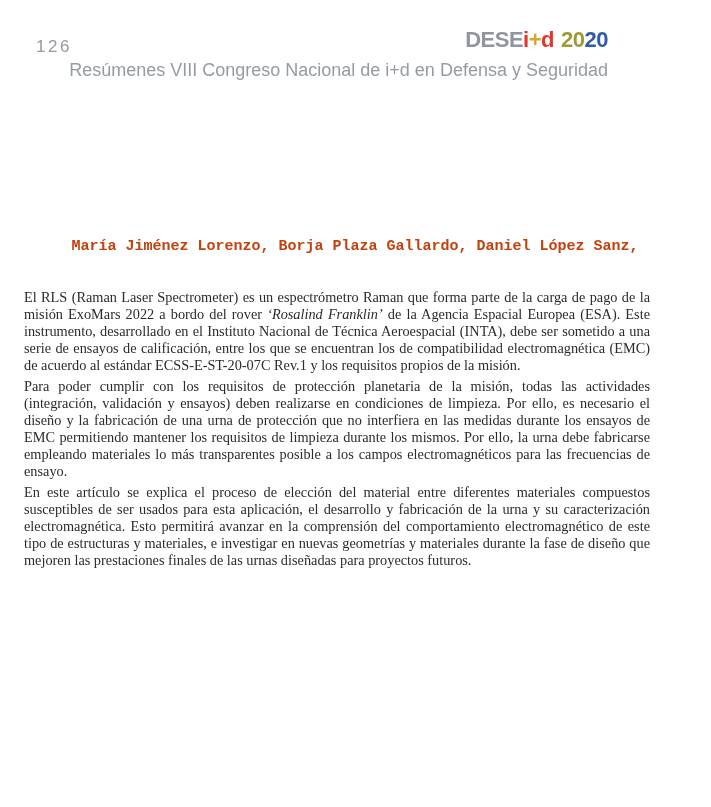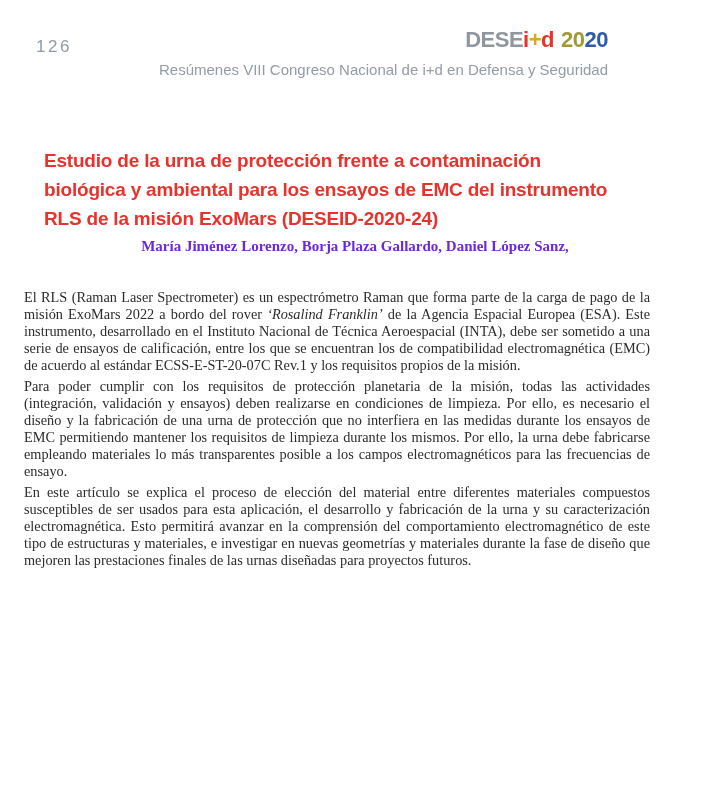--- a/index.html
+++ b/index.html
@@ -36,21 +36,21 @@
     line-height: 26px;
   }
   .logo .seg-gray  { color: #8f96a0; }
   .logo .seg-red   { color: #e8322c; }
   .logo .seg-gold  { color: #d8a52e; }
   .logo .seg-olive { color: #9f9a34; }
   .logo .seg-blue  { color: #2e5ca8; }
   .logo .year { margin-left: 7px; }
   .header-subtitle {
     margin-top: 8px;
-    font-size: 15px;
+    font-size: 18px;
     color: #949ba5;
     white-space: nowrap;
     line-height: 18px;
     margin-left: 24px;
   }
 
   
   .article-title {
     position: absolute;
     left: 44px;
@@ -62,25 +62,25 @@
     letter-spacing: -0.2px;
   }
   .article-title .title-line { white-space: nowrap; }
 
   .authors {
     position: absolute;
     left: 42px;
     top: 237px;
     width: 626px;
     text-align: center;
-    font-family: Liberation Serif, serif;
+    font-family: Liberation Mono, monospace;
     font-weight: bold;
     font-size: 15px;
     line-height: 19.5px;
-    color: #6d28d9;
+    color: #c2410c;
   }
   .authors .authors-line { white-space: nowrap; }
 
   .abstract {
     position: absolute;
     left: 24px;
     top: 289px;
     width: 626px;
     font-family: "Liberation Serif", serif;
     font-size: 14.3px;
@@ -98,25 +98,20 @@
 
   <div class="page-number">126</div>
 
   <div class="header-right">
     <div class="logo">
       <span class="seg-gray">DESE</span><span class="seg-red">i</span><span class="seg-gold">+</span><span class="seg-red">d</span><span class="seg-olive year">20</span><span class="seg-blue">20</span>
     </div>
     <div class="header-subtitle">Resúmenes VIII Congreso Nacional de i+d en Defensa y Seguridad</div>
   </div>
 
-  <div class="article-title">
-    <div class="title-line">Estudio de la urna de protección frente a contaminación</div>
-    <div class="title-line">biológica y ambiental para los ensayos de EMC del instrumento</div>
-    <div class="title-line">RLS de la misión ExoMars (DESEID-2020-24)</div>
-  </div>
 
   <div class="authors">
     <div class="authors-line">María Jiménez Lorenzo, Borja Plaza Gallardo, Daniel López Sanz,</div>
   </div>
 
   <div class="abstract">
     <p><span>El RLS (Raman Laser Spectrometer) es un espectrómetro Raman que forma parte de la carga de pago de la misión ExoMars 2022 a bordo del rover </span><span class="italic">‘Rosalind Franklin’</span><span> de la Agencia Espacial Europea (ESA). Este instrumento, desarrollado en el Instituto Nacional de Técnica Aeroespacial (INTA), debe ser sometido a una serie de ensayos de calificación, entre los que se encuentran los de compatibilidad electromagnética (EMC) de acuerdo al estándar ECSS-E-ST-20-07C Rev.1 y los requisitos propios de la misión.</span></p>
     <p>Para poder cumplir con los requisitos de protección planetaria de la misión, todas las actividades (integración, validación y ensayos) deben realizarse en condiciones de limpieza. Por ello, es necesario el diseño y la fabricación de una urna de protección que no interfiera en las medidas durante los ensayos de EMC permitiendo mantener los requisitos de limpieza durante los mismos. Por ello, la urna debe fabricarse empleando materiales lo más transparentes posible a los campos electromagnéticos para las frecuencias de ensayo.</p>
     <p>En este artículo se explica el proceso de elección del material entre diferentes materiales compuestos susceptibles de ser usados para esta aplicación, el desarrollo y fabricación de la urna y su caracterización electromagnética. Esto permitirá avanzar en la comprensión del comportamiento electromagnético de este tipo de estructuras y materiales, e investigar en nuevas geometrías y materiales durante la fase de diseño que mejoren las prestaciones finales de las urnas diseñadas para proyectos futuros.</p>
   </div>

